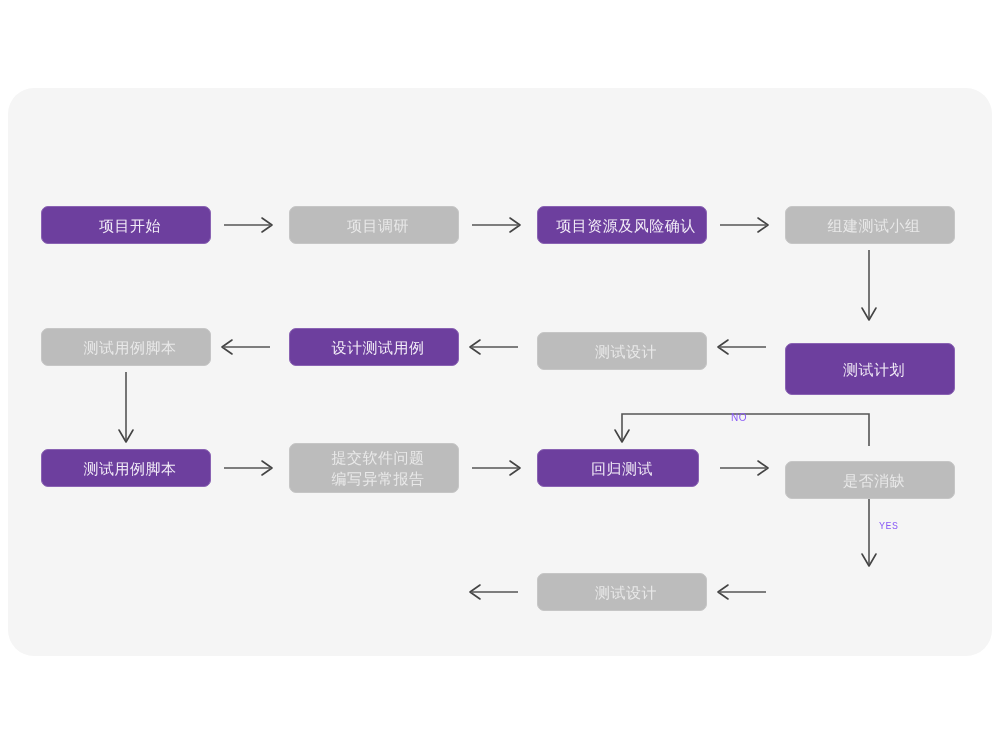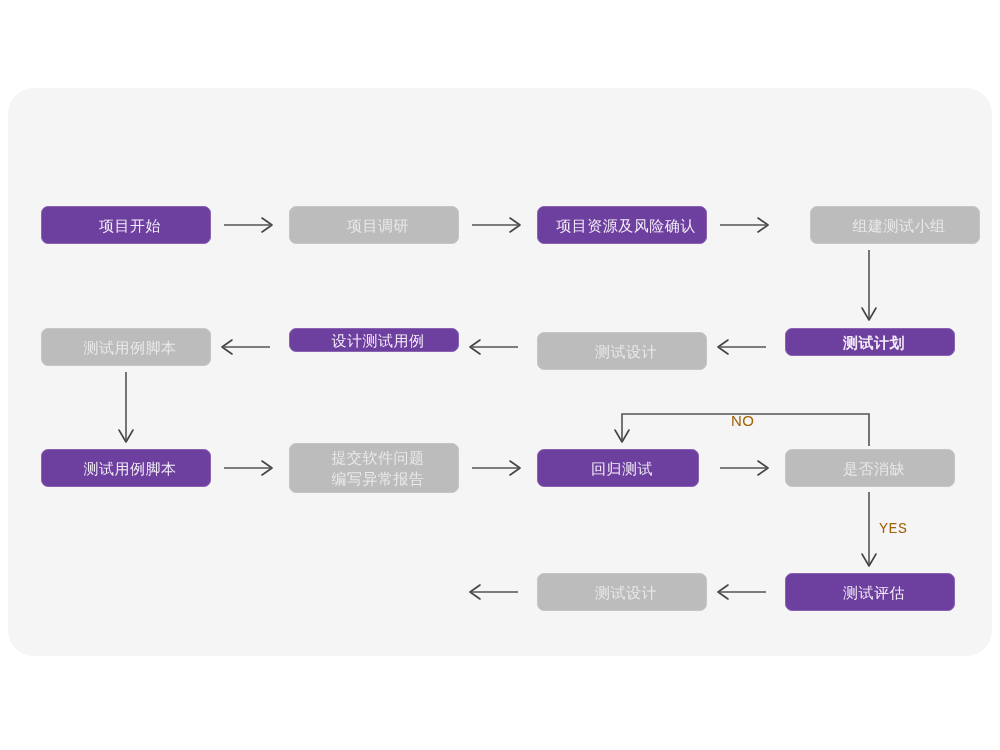--- a/index.html
+++ b/index.html
@@ -58,22 +58,22 @@
     color: #f2ecf7;
     border: 1px solid #8a63b3;
   }
   .node.gray {
     background: #bcbcbc;
     color: #e9e9e9;
     border: 1px solid #c6c6c6;
   }
   .edge-label {
     position: absolute;
-    font-size: 15px;
-    color: #a16207;
+    font-size: 10px;
+    color: #8b5cf6;
     letter-spacing: 0.5px;
     user-select: none;
   }
   svg.wires {
     position: absolute;
     left: 0;
     top: 0;
     width: 1000px;
     height: 750px;
     overflow: visible;
@@ -167,32 +167,31 @@
     </g>
     <g>
       <line class="wire" x1="518" y1="592" x2="472" y2="592"></line>
       <polyline class="wire-head" points="480,585 470,592 480,599"></polyline>
     </g>
   </svg>
 
   <div class="node purple" style="left:41px;  top:206px; width:170px; height:38px;">项目开始</div>
   <div class="node gray" style="left:289px; top:206px; width:170px; height:38px;">项目调研</div>
   <div class="node purple" style="left:537px; top:206px; width:170px; height:38px;">项目资源及风险确认</div>
-  <div class="node gray" style="left:785px; top:206px; width:170px; height:38px;margin-left:25px;">组建测试小组</div>
+  <div class="node gray" style="left:785px; top:206px; width:170px; height:38px;">组建测试小组</div>
 
   <div class="node gray" style="left:41px;  top:328px; width:170px; height:38px;">测试用例脚本</div>
-  <div class="node purple" style="left:289px; top:328px; width:170px; height:24px;">设计测试用例</div>
+  <div class="node purple" style="left:289px; top:328px; width:170px; height:38px;">设计测试用例</div>
   <div class="node gray" style="left:537px; top:332px; width:170px; height:38px;">测试设计</div>
-  <div class="node purple" style="left:785px; top:328px; width:170px; height:28px;font-weight:bold;">测试计划</div>
+  <div class="node purple" style="left:785px; top:343px; width:170px; height:52px;">测试计划</div>
 
   <div class="node purple" style="left:41px;  top:449px; width:170px; height:38px;">测试用例脚本</div>
   <div class="node gray" style="left:289px; top:443px; width:170px; height:50px;">提交软件问题
 编写异常报告</div>
   <div class="node purple" style="left:537px; top:449px; width:162px; height:38px;">回归测试</div>
-  <div class="node gray" style="left:785px; top:449px; width:170px; height:38px;">是否消缺</div>
+  <div class="node gray" style="left:785px; top:461px; width:170px; height:38px;">是否消缺</div>
 
   <div class="node gray" style="left:537px; top:573px; width:170px; height:38px;">测试设计</div>
-  <div class="node purple" style="left:785px; top:573px; width:170px; height:38px;">测试评估</div>
 
   <div class="edge-label" style="left:731px; top:412px;">NO</div>
   <div class="edge-label" style="left:879px; top:521px;font-family:Liberation Mono, monospace;">YES</div>
 
 </div>
 
 </body></html>

